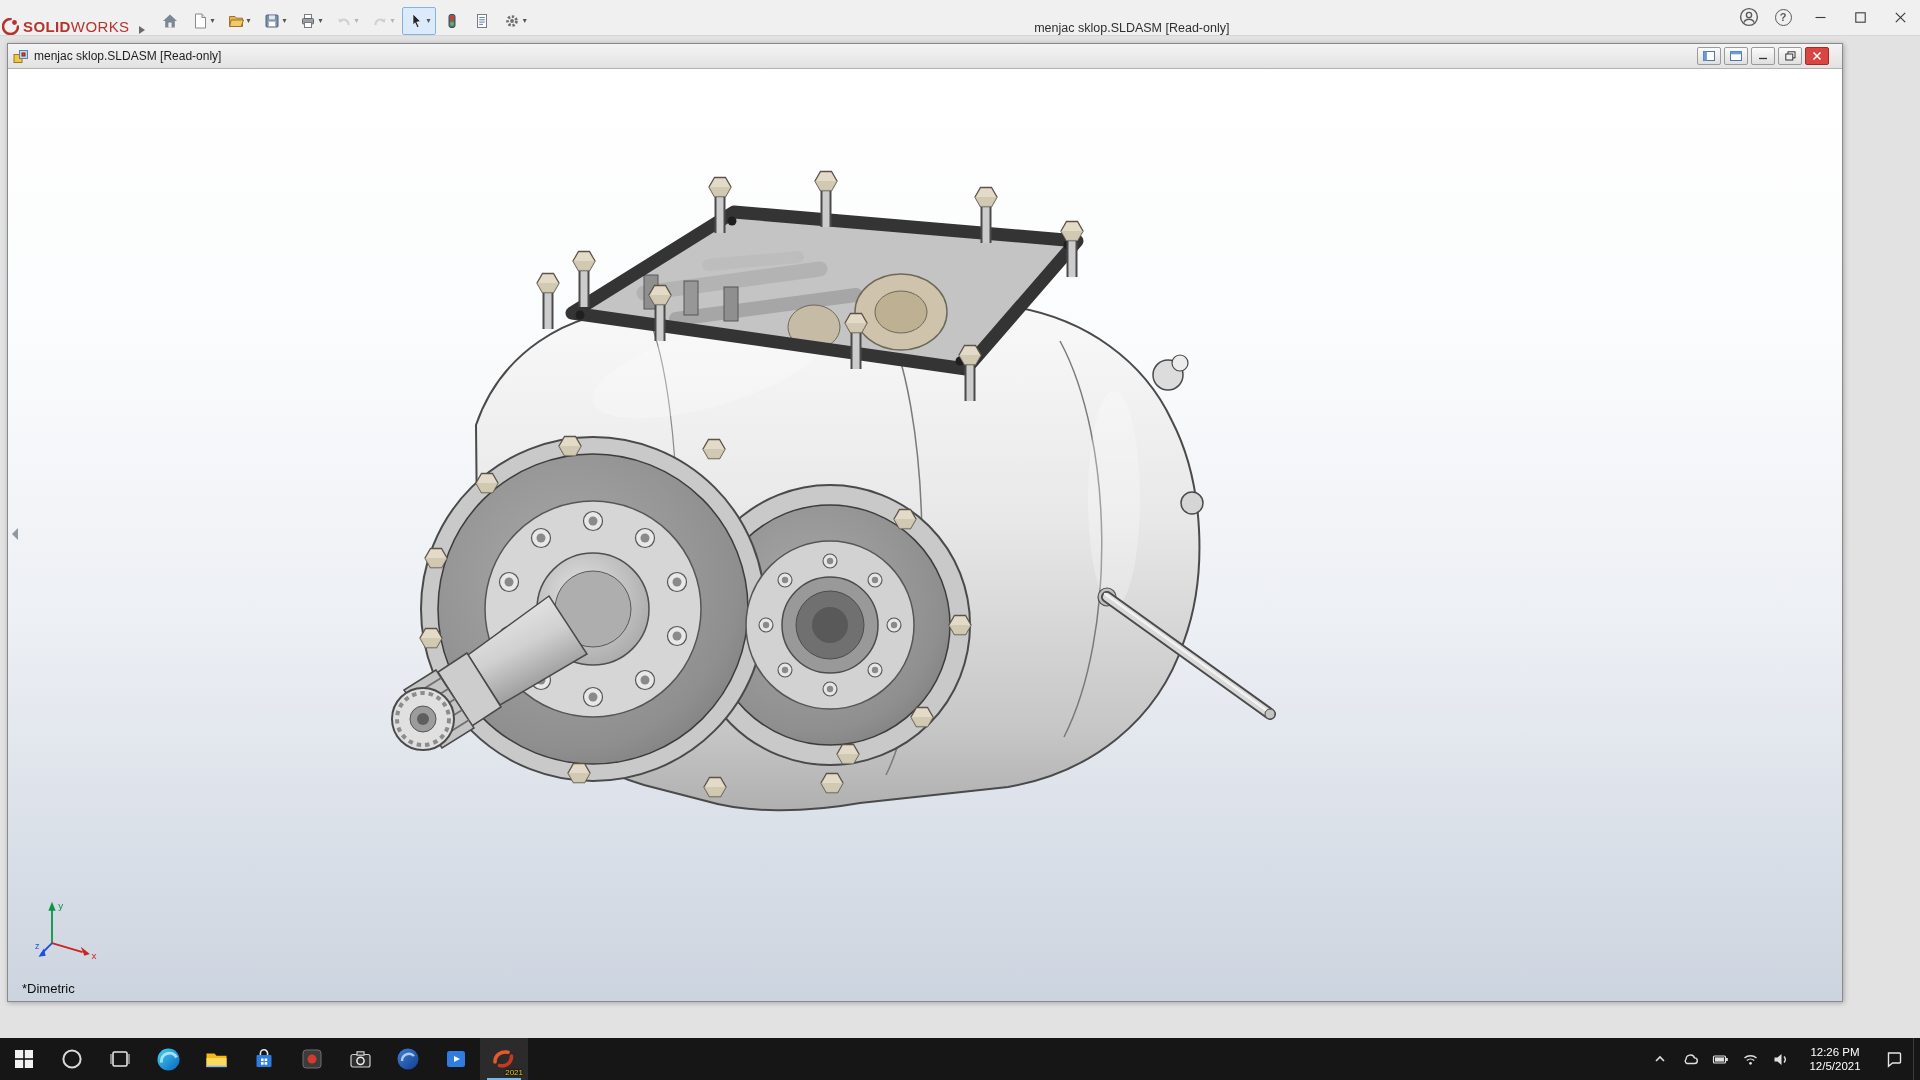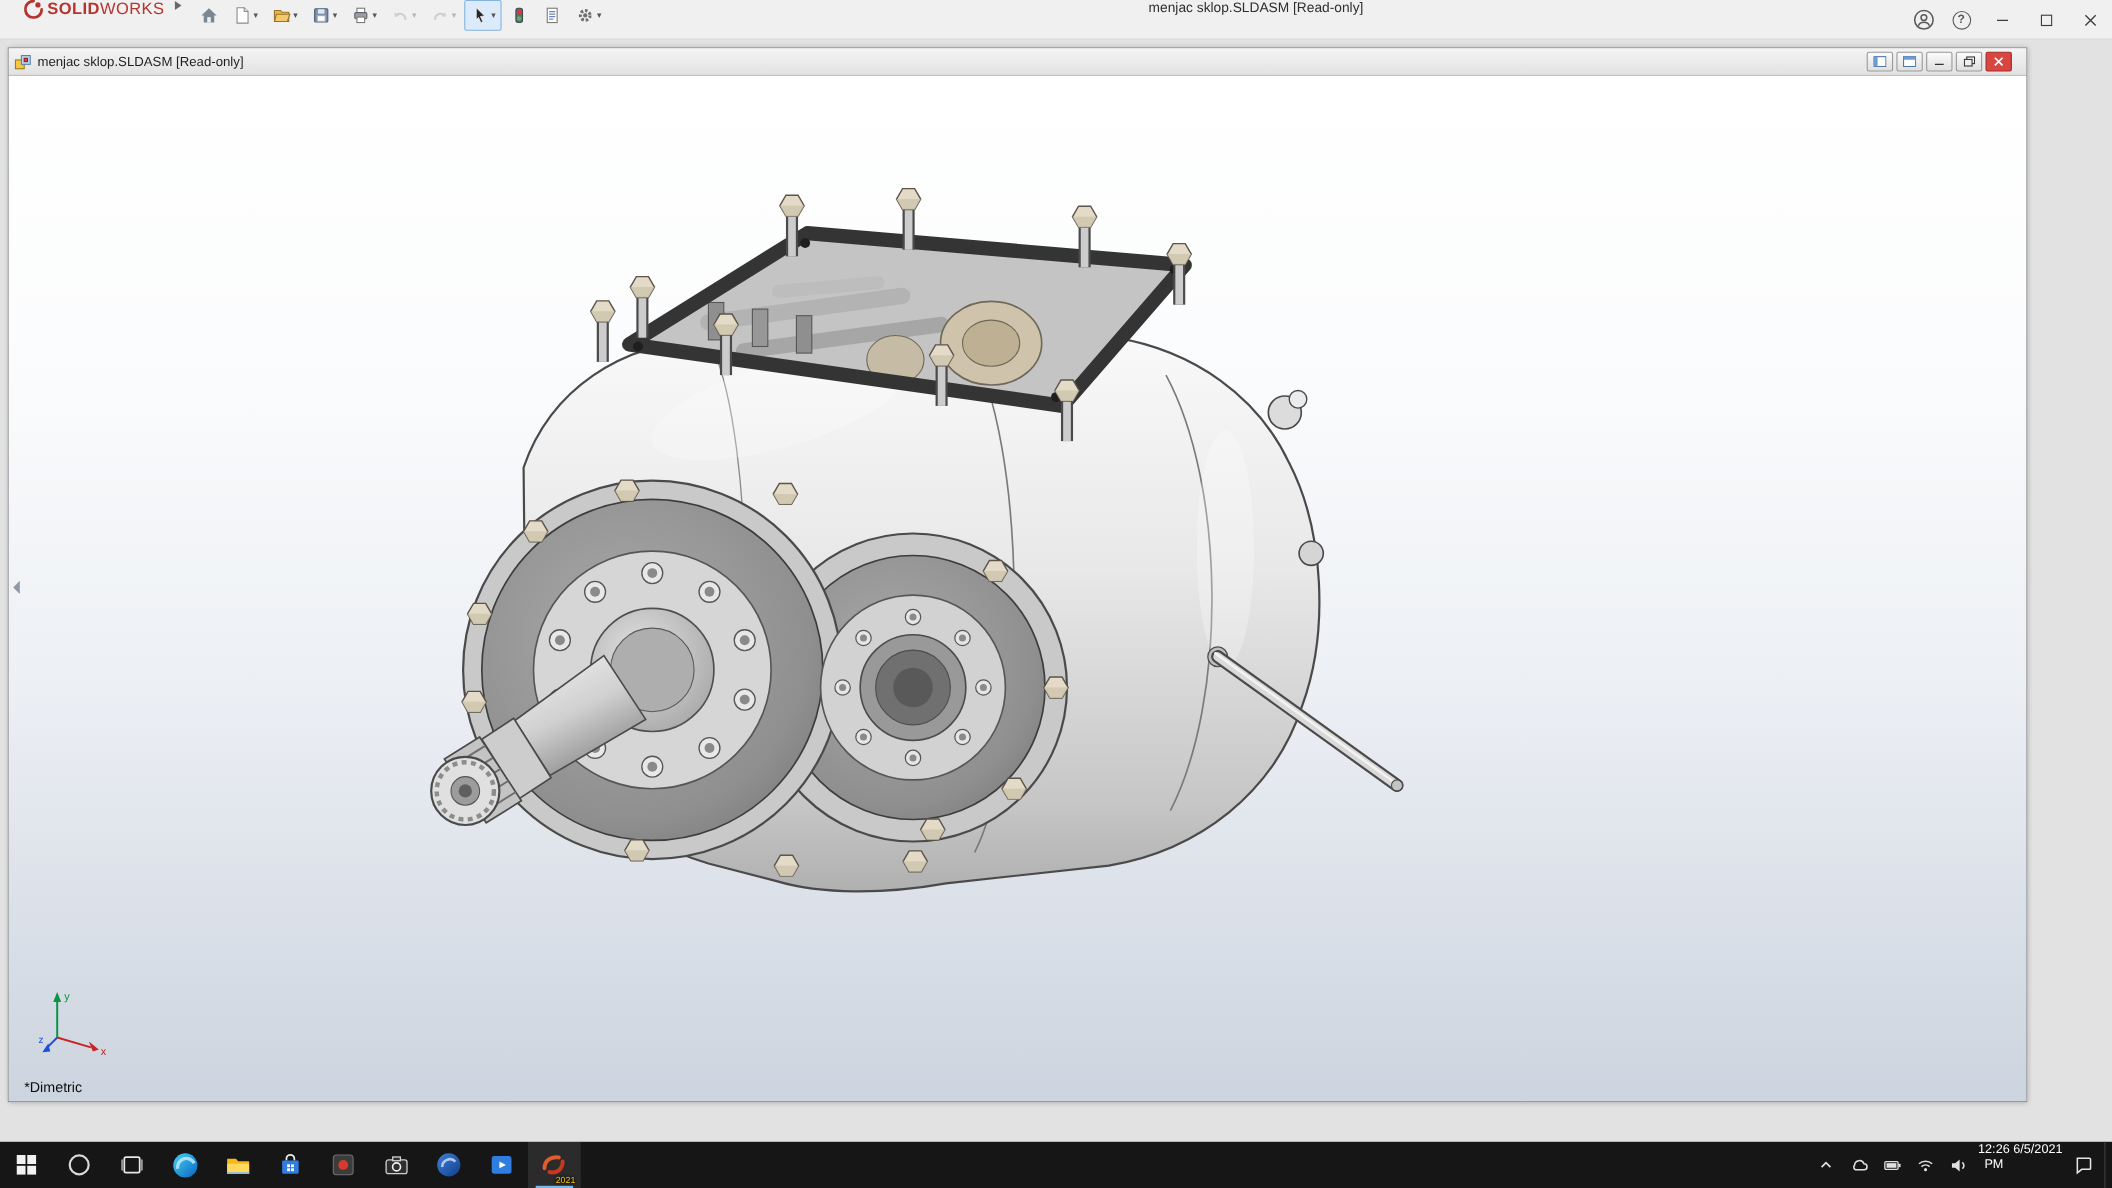--- a/index.html
+++ b/index.html
@@ -1,21 +1,21 @@
 <!DOCTYPE html>
 <html><head>
 <meta charset="utf-8">
 <style>
   *{margin:0;padding:0;box-sizing:border-box}
   html,body{width:1920px;height:1080px;overflow:hidden}
   body{font-family:"Liberation Sans","DejaVu Sans",sans-serif;background:#e2e2e2;position:relative}
 
   
   .titlebar{position:absolute;top:0;left:0;right:0;height:36px;background:#f0f0f0;
-    border-bottom:1px solid #d6d6d6;display:flex;align-items:flex-start;padding-left:22px;z-index:30}
+    border-bottom:1px solid #d6d6d6;display:flex;align-items:flex-end;padding-left:2px;z-index:30}
   .logo{display:flex;align-items:center;gap:4px;margin-right:4px}
   .logo .word{font-size:15px;letter-spacing:.4px;color:#b5342f}
   .logo .word .bold{font-weight:bold}
   .menu-arrow{margin:0 10px 0 4px;display:flex;align-items:center}
   .qat{display:flex;align-items:center;gap:2px}
   .tb{display:flex;align-items:center;height:28px;padding:0 4px;border:1px solid transparent;border-radius:2px}
   .tb.selected{background:#dcebfb;border-color:#84b3e2}
   .tb .caret{font-size:8px;color:#555;margin-left:2px;line-height:1}
   .tb.disabled svg{opacity:.4}
   .tb.disabled .caret{color:#b5b5b5}
@@ -51,21 +51,21 @@
     gap:10px;padding:0 12px}
   .tb-search input{border:none;outline:none;font-size:13.5px;color:#4c4c4c;width:100%;background:transparent;
     font-family:"Liberation Sans",sans-serif}
   .tb-search input::placeholder{color:#6e6e6e;opacity:1}
   .tb-app.active{background:rgba(255,255,255,.09)}
   .tb-app.active::after{content:"";position:absolute;left:7px;right:7px;bottom:0;height:2px;background:#76b9ed}
   .sw-badge{position:absolute;bottom:3px;right:5px;font-size:8px;font-weight:normal;color:#f5c51a;
     text-shadow:0 0 2px #000,0 0 2px #000}
   .tray{margin-left:auto;display:flex;align-items:stretch}
   .tray-cell{width:30px;display:flex;align-items:center;justify-content:center}
-  .clock{width:80px;display:flex;justify-content:center;text-align:center;
+  .clock{width:80px;display:flex;flex-direction:column;justify-content:center;text-align:center;
     color:#fff;font-size:11.5px;line-height:14px}
   .show-desktop{width:7px;border-left:1px solid #3d3d3d}
 </style>
 </head>
 <body>
 
 <header class="titlebar">
   <div class="logo">
     <svg width="17" height="17" viewBox="0 0 17 17">
       <path d="M8.5 1 A7.5 7.5 0 1 0 16 8.5" fill="none" stroke="#b5342f" stroke-width="2.6" stroke-linecap="round"></path>
@@ -554,21 +554,21 @@
       </svg>
     </div>
     <div class="tray-cell">
       <svg width="17" height="17" viewBox="0 0 17 17">
         <path d="M2.5 6.5 h3 l4 -3.5 v11 l-4 -3.5 h-3 Z" fill="#e0e0e0"></path>
         <path d="M12 5.5 a4.5 4.5 0 0 1 0 6" fill="none" stroke="#e0e0e0" stroke-width="1.4"></path>
       </svg>
     </div>
     <div class="clock">
       <div>12:26 PM</div>
-      <div>6/5/2021</div>
+      <div>12/5/2021</div>
     </div>
     <div class="tray-cell" style="width:38px">
       <svg width="18" height="18" viewBox="0 0 18 18">
         <path d="M3.5 3 h11 a1 1 0 0 1 1 1 v8 a1 1 0 0 1 -1 1 h-7 l-4 3.2 Z" fill="none" stroke="#e6e6e6" stroke-width="1.4"></path>
       </svg>
     </div>
     <div class="show-desktop"></div>
   </div>
 </footer>
 

